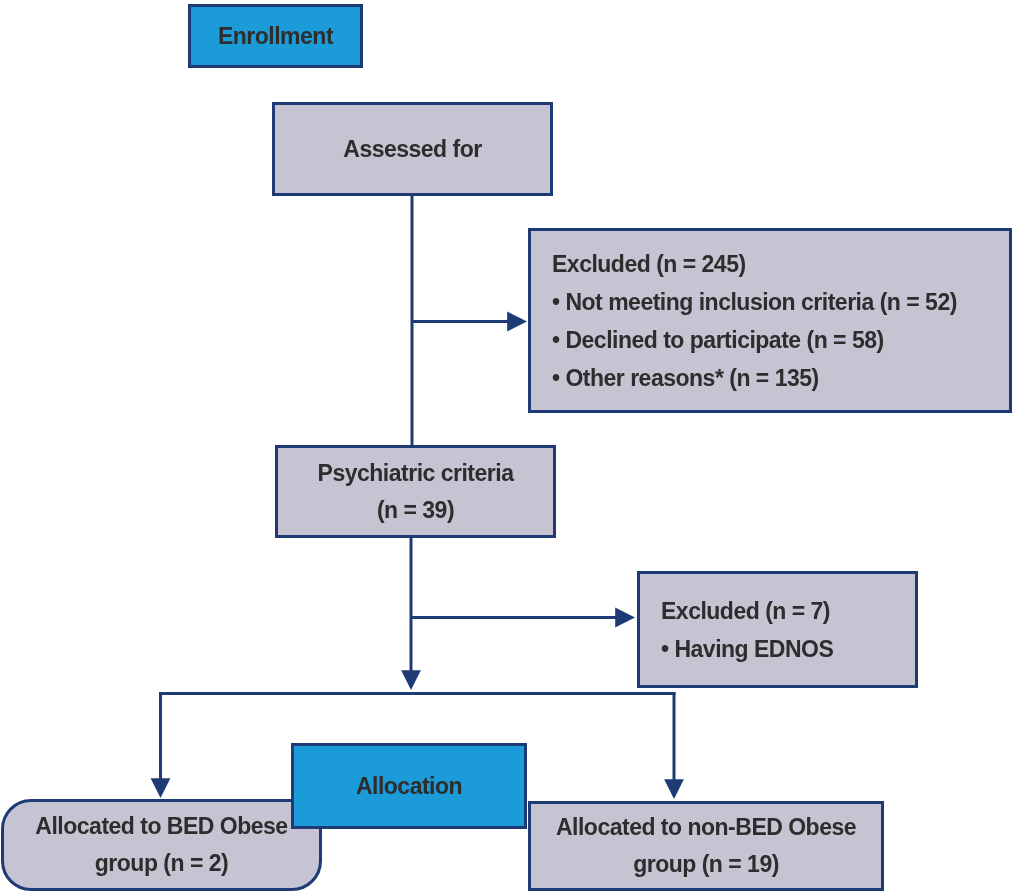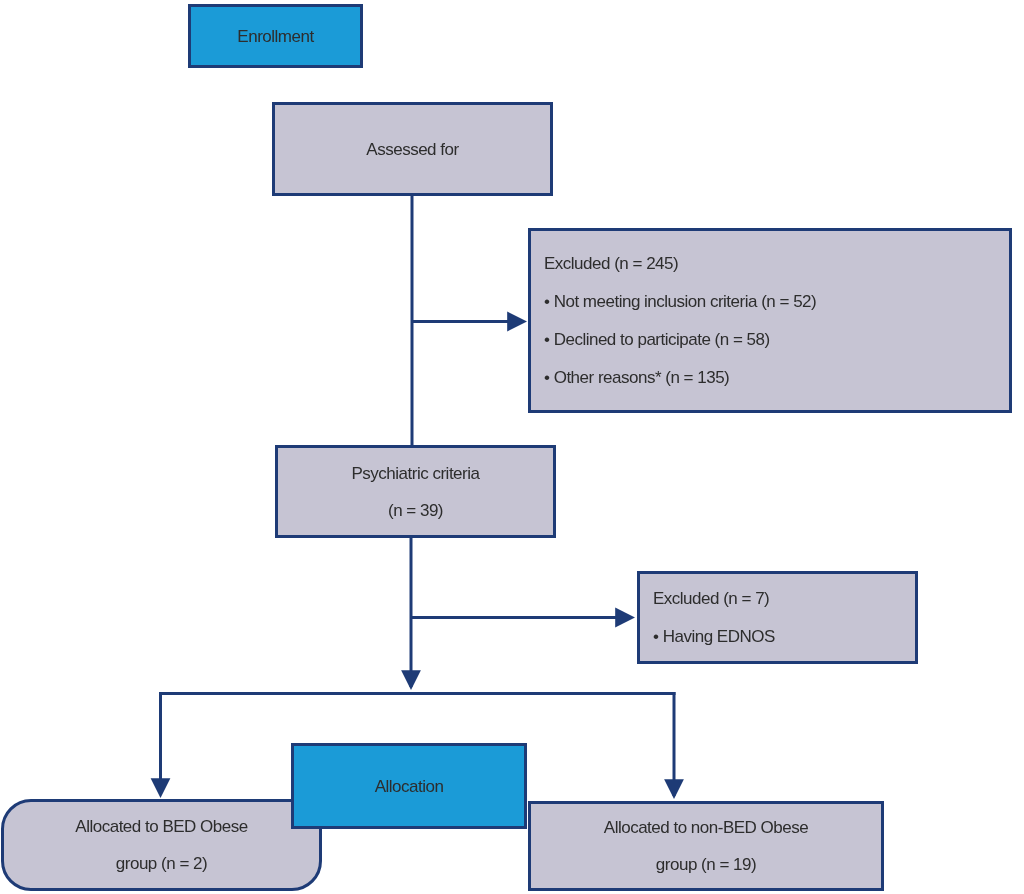--- a/index.html
+++ b/index.html
@@ -34,40 +34,41 @@
   .box {
     position: absolute;
     box-sizing: border-box;
     background: var(--box_fill, #c6c4d3);
     border: 3px solid var(--line, #1e3b76);
     display: flex;
     flex-direction: column;
     justify-content: center;
     align-items: center;
     text-align: center;
-    font-size: 17px;
+    font-size: 23px;
     letter-spacing: -0.5px;
     line-height: 37px;
     z-index: 1;
+    font-weight: bold;
   }
   .stage {
     background: var(--stage_fill, #1b9bd7);
   }
   .listbox {
     justify-content: center;
     align-items: flex-start;
     text-align: left;
-    padding: 2px 13px;
+    padding: 2px 21px;
     line-height: 38px;
   }
   #enrollment    { left: 188px; top: 4px;   width: 175px; height: 64px; }
   #assessed      { left: 272px; top: 102px; width: 281px; height: 94px; text-align: center; }
   #excluded-main { left: 528px; top: 228px; width: 484px; height: 185px; }
   #psychiatric   { left: 275px; top: 445px; width: 281px; height: 93px; }
-  #excluded-ednos{ left: 637px; top: 571px; width: 281px; height: 93px; }
+  #excluded-ednos{ left: 637px; top: 571px; width: 281px; height: 117px; }
   #allocation    { left: 291px; top: 743px; width: 236px; height: 86px; z-index: 3; }
   #alloc-bed     { left: 1px;   top: 799px; width: 321px; height: 92px; border-radius: 30px; }
   #alloc-nonbed  { left: 528px; top: 801px; width: 356px; height: 90px; }
 </style>
 </head>
 <body>
 
 <div class="canvas">
 
   <svg id="arrows" width="1024" height="894" viewBox="0 0 1024 894">

